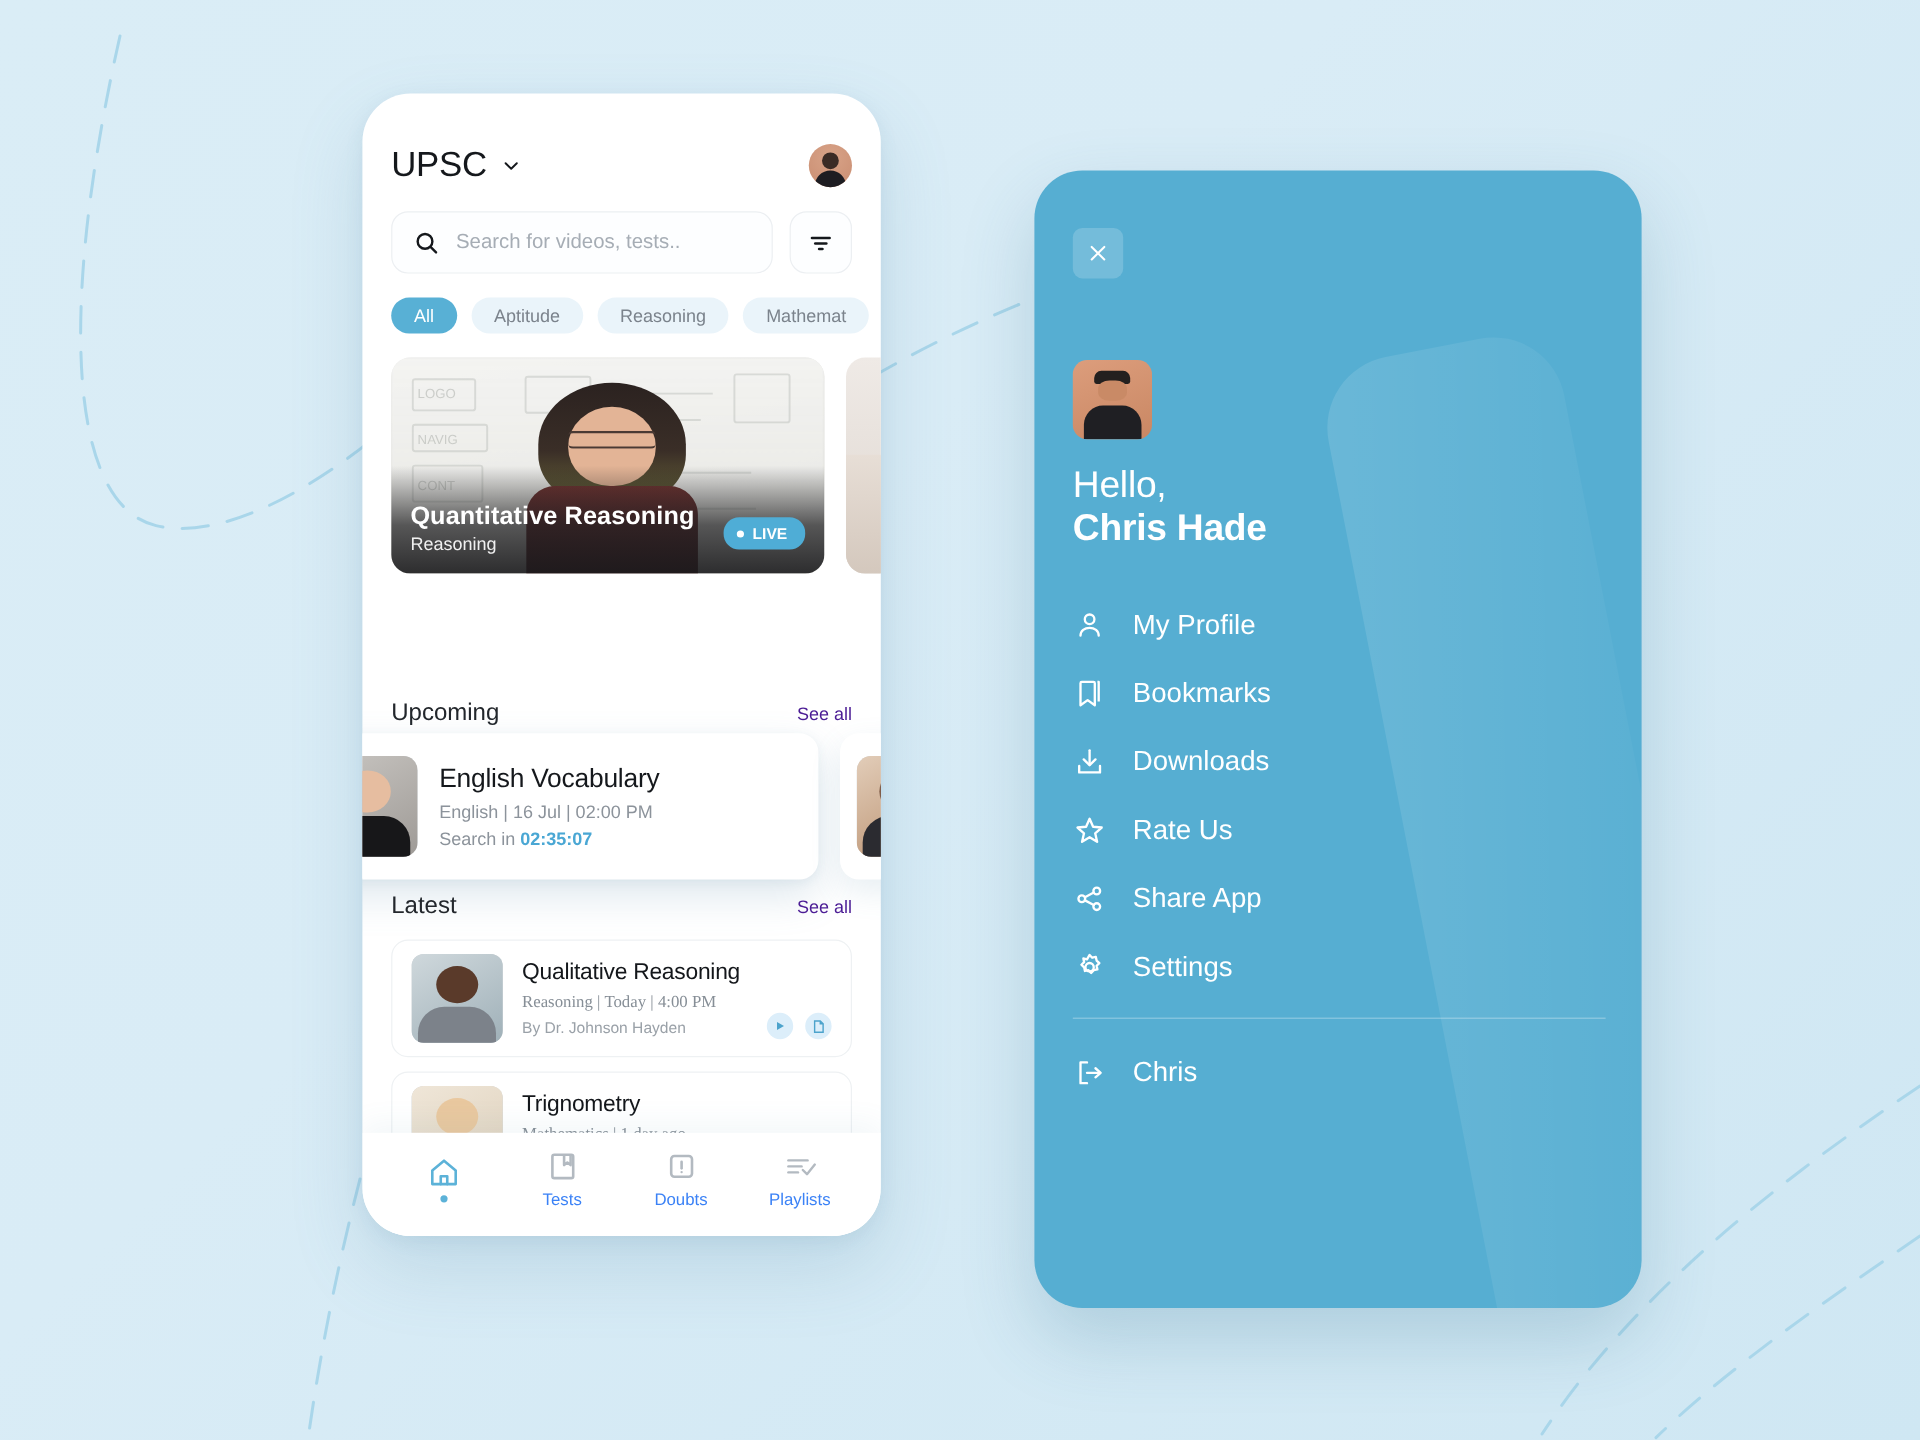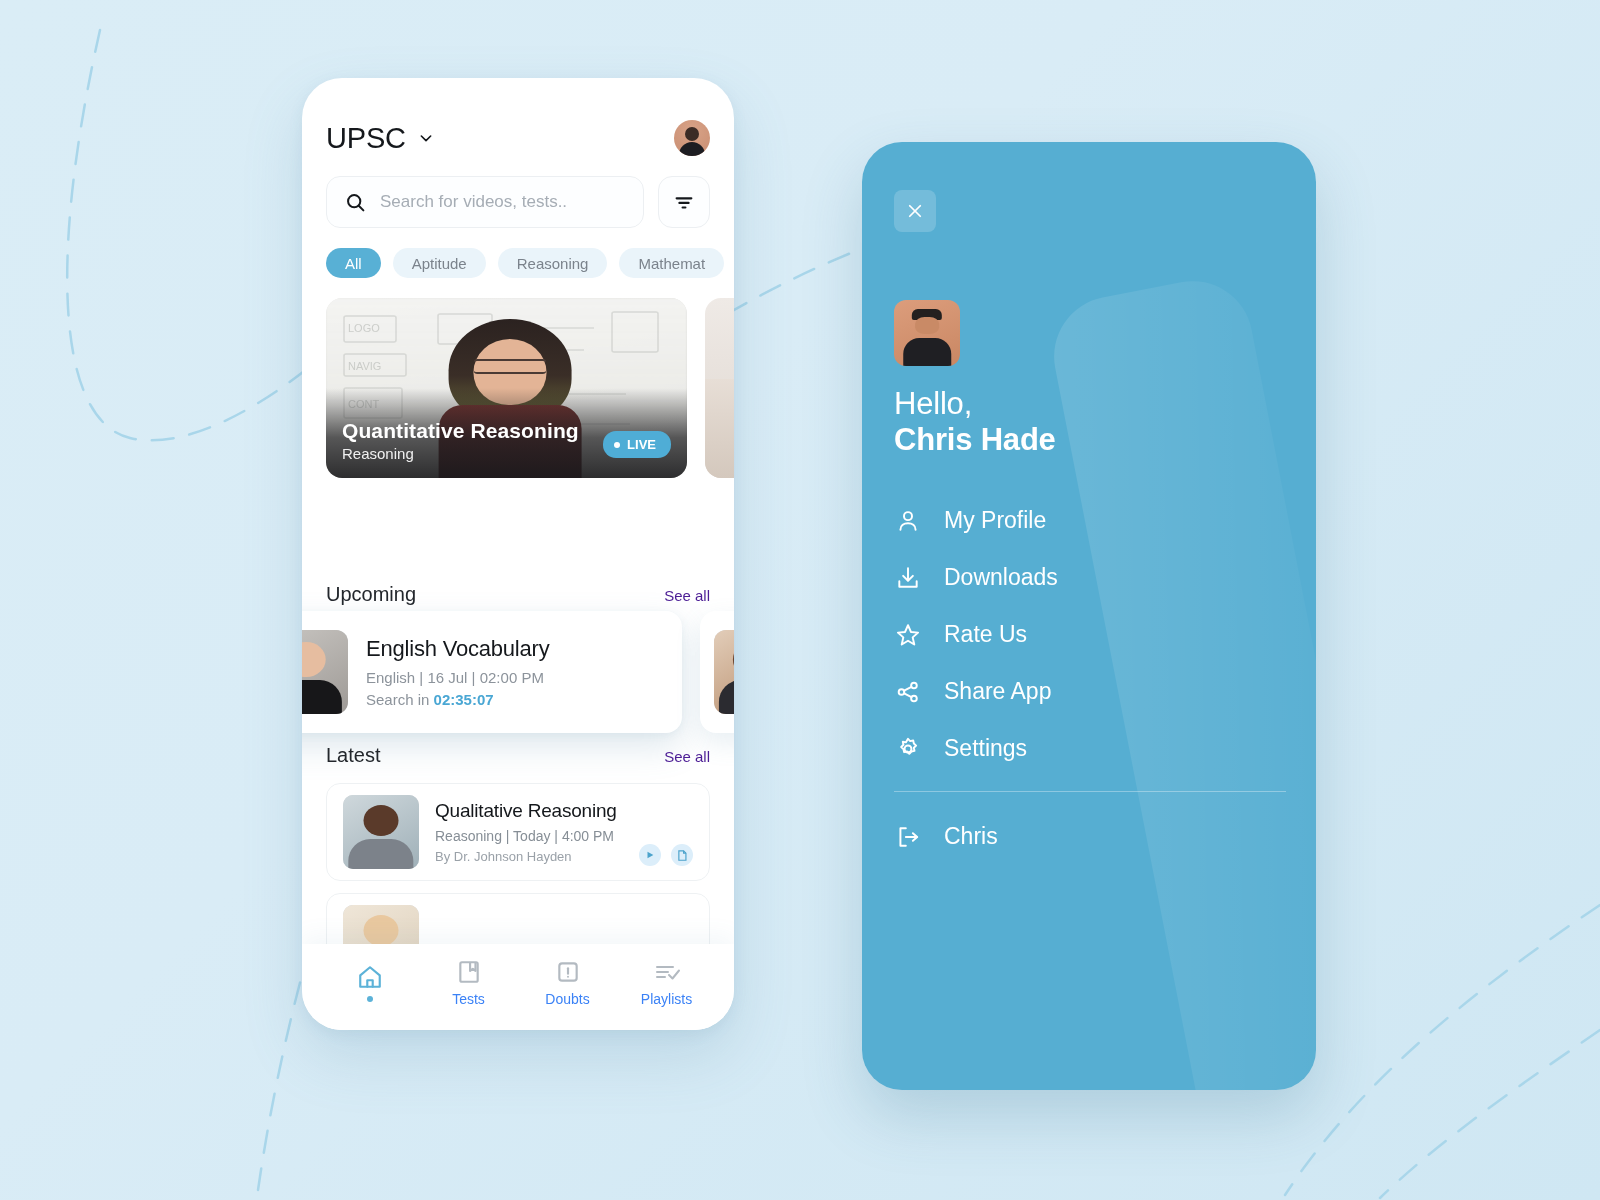--- a/index.html
+++ b/index.html
@@ -152,21 +152,21 @@
   .up-peek .thumb { width: 70px; height: 84px; }
 
   .latest-list { position: absolute; left: 24px; right: 24px; top: 705px; }
   .lcard {
     height: 98px; border: 1px solid #eef1f3; border-radius: 14px; background: #fff;
     display: flex; align-items: center; gap: 16px; padding: 0 16px; margin-bottom: 12px;
     position: relative;
   }
   .lcard .thumb { width: 76px; height: 74px; border-radius: 10px; }
   .l-title { font-size: 19px; color: #14171b; letter-spacing: -0.2px; }
-  .l-meta { font-size: 14px; color: #868e96; margin-top: 6px; }
+  .l-meta { font-size: 14px; color: #868e96; margin-top: 6px; font-family: Liberation Serif, serif; }
   .l-by { font-size: 13px; color: #9aa1a8; margin-top: 5px; }
   .l-actions { position: absolute; right: 16px; bottom: 14px; display: flex; gap: 10px; }
   .abtn {
     width: 22px; height: 22px; border-radius: 50%; background: #dceefa;
     display: flex; align-items: center; justify-content: center;
   }
 
   .tabbar {
     position: absolute; left: 0; right: 0; bottom: 0; height: 86px; background: #fff;
     display: flex; align-items: center; justify-content: space-around; padding: 0 18px 8px;
@@ -185,21 +185,21 @@
     position: absolute; left: 238px; top: 108px;
     width: 432px; height: 952px; background: #fff; border-radius: 40px;
     transform: rotate(-11deg); transform-origin: top left;
     box-shadow: -22px 20px 50px rgba(40,90,120,0.22);
     overflow: hidden;
   }
   .phone2 .p1-inner { transform: scale(1); }
 
   
   .drawer {
-    position: absolute; left: 862px; top: 142px; width: 454px; height: 948px;
+    position: absolute; left: 862px; top: 142px; width: 506px; height: 948px;
     background: #56adD1; background: #56aed2; border-radius: 40px;
     box-shadow: 0 26px 60px rgba(60,120,150,0.24);
     overflow: hidden;
   }
   .drawer::after {
     content: ""; position: absolute; right: -8px; top: 140px; width: 200px; height: 860px;
     background: linear-gradient(100deg, rgba(255,255,255,0.12), rgba(255,255,255,0));
     transform: rotate(-11deg); border-radius: 60px;
   }
   .closebtn {
@@ -384,20 +384,25 @@
               </span>
           </div>
         </div>
 
         <div class="lcard">
           <div class="thumb">
             <span class="bg" style="background:linear-gradient(150deg,#efe6d8,#ded0bb)"></span>
             <span class="h" style="background:#e9c89f"></span>
             <span class="b" style="background:#e8622a"></span>
           </div>
+          <div style="flex:1;min-width:0">
+            <div class="l-title">Trignometry</div>
+            <div class="l-meta">Mathematics | 1 day ago</div>
+            <div class="l-by">By Val Head</div>
+          </div>
           <div class="l-actions">
             <span class="abtn">
                 <svg width="10" height="10" viewBox="0 0 12 12" fill="none" stroke="#4ca3cc" stroke-width="1.6" stroke-linecap="round">
                   <line x1="6" y1="2" x2="6" y2="8"></line>
                   <polyline points="3.4,5.6 6,8.2 8.6,5.6"></polyline>
                   <line x1="2.6" y1="10" x2="9.4" y2="10"></line>
                 </svg>
               </span>
             <span class="abtn">
                 <svg width="10" height="10" viewBox="0 0 12 12" fill="#4ca3cc">
@@ -571,20 +576,29 @@
       <div class="d-item">
         <span class="d-icon">
           <svg width="26" height="26" viewBox="0 0 24 24" fill="none" stroke="#fff" stroke-width="1.8" stroke-linecap="round">
               <circle cx="12" cy="7.5" r="3.7"></circle>
               <path d="M5 20c0-3.8 3.2-6 7-6s7 2.2 7 6"></path>
             </svg>
         </span>
         <span>My Profile</span>
       </div>
 
+      <div class="d-item">
+        <span class="d-icon">
+          <svg width="26" height="26" viewBox="0 0 24 24" fill="none" stroke="#fff" stroke-width="1.8" stroke-linejoin="round">
+              <path d="M6 3h9a1 1 0 0 1 1 1v17l-5.5-4L5 21V4a1 1 0 0 1 1-1z"></path>
+              <path d="M18 3h1v15"></path>
+            </svg>
+        </span>
+        <span>Bookmarks</span>
+      </div>
 
       <div class="d-item">
         <span class="d-icon">
           <svg width="26" height="26" viewBox="0 0 24 24" fill="none" stroke="#fff" stroke-width="1.8" stroke-linecap="round" stroke-linejoin="round">
               <line x1="12" y1="3" x2="12" y2="14"></line>
               <polyline points="7.5,10 12,14.5 16.5,10"></polyline>
               <polyline points="4,15 4,20 20,20 20,15"></polyline>
             </svg>
         </span>
         <span>Downloads</span>

